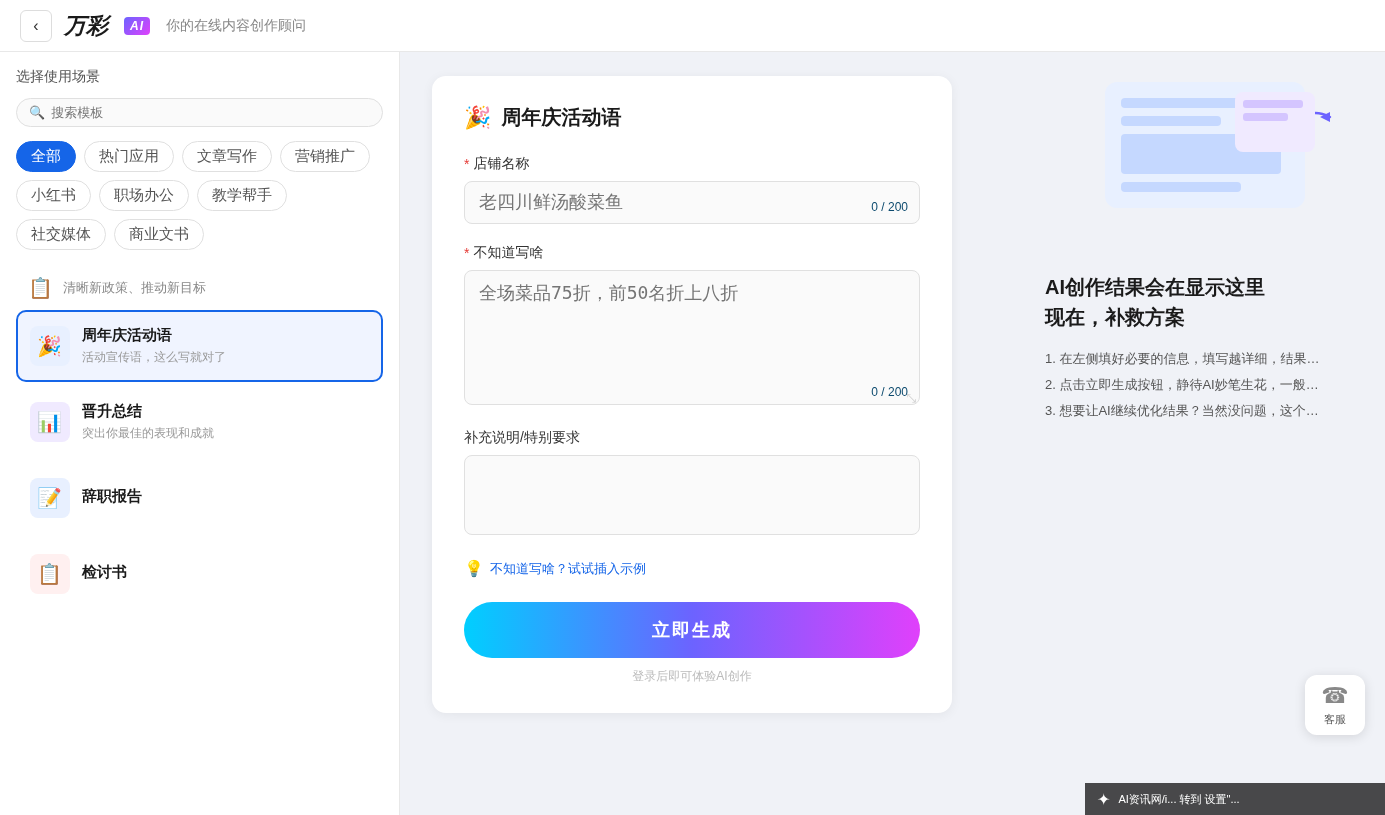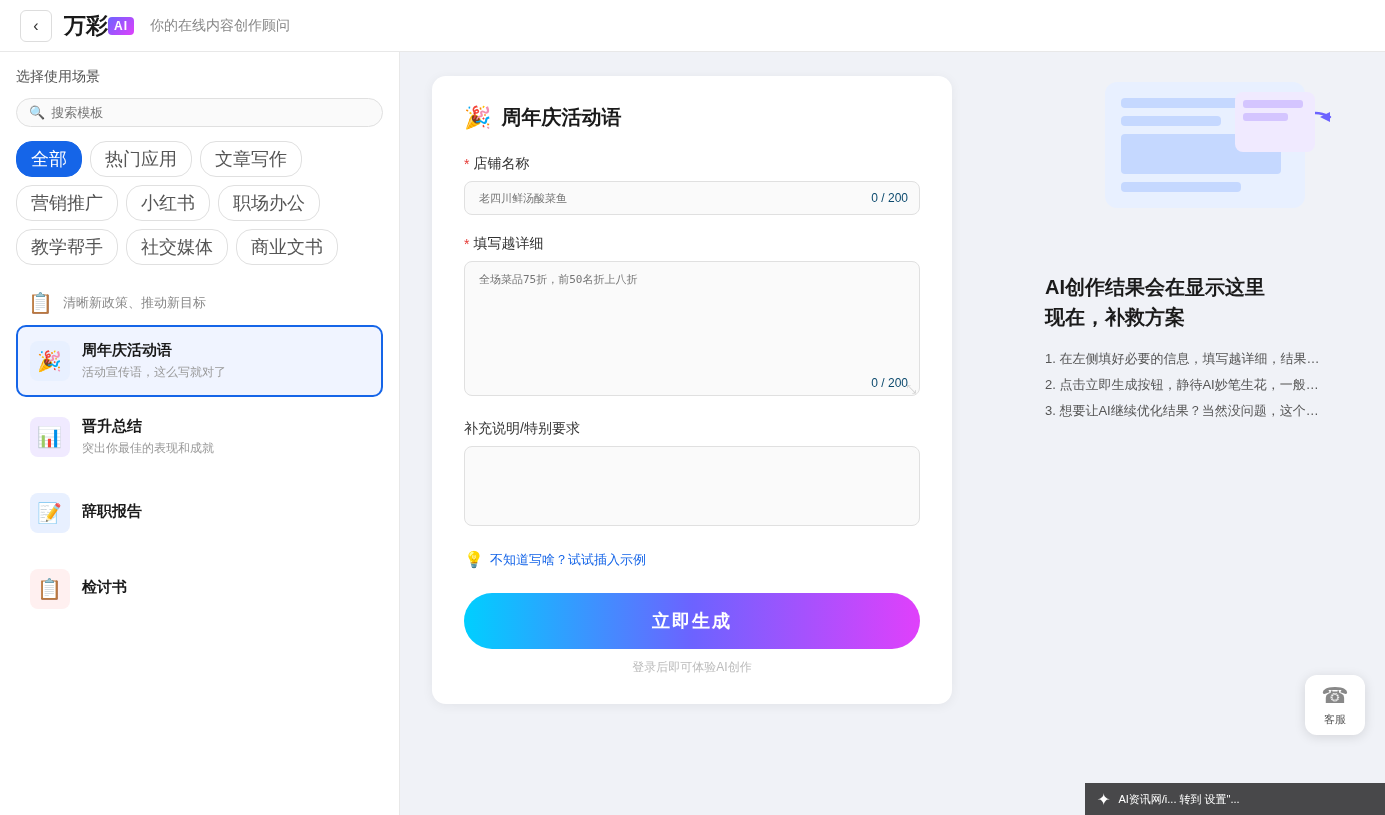--- a/index.html
+++ b/index.html
@@ -8,21 +8,21 @@
     
     .header {
       display: flex; align-items: center; padding: 10px 20px; background: #fff;
       border-bottom: 1px solid #e8e8e8; height: 52px;
     }
     .back-btn {
       width: 32px; height: 32px; border: 1px solid #ddd; border-radius: 6px;
       display: flex; align-items: center; justify-content: center; cursor: pointer;
       background: #fff; margin-right: 12px;
     }
-    .logo-area { display: flex; align-items: center; gap: 0; margin-right: 16px; }
+    .logo-area { display: flex; align-items: center; gap: 16px; margin-right: 16px; font-style: italic; }
     .logo-text { font-size: 22px; font-weight: 700; color: #1a1a1a; }
     .logo-ai {
       background: linear-gradient(135deg, #6c63ff, #e040fb);
       color: #fff; font-size: 12px; font-weight: 700;
       padding: 2px 6px; border-radius: 4px; letter-spacing: 1px;
     }
     .header-subtitle { color: #888; font-size: 14px; }
 
     
     .main-layout { display: flex; height: calc(815px - 52px); }
@@ -38,21 +38,21 @@
       padding: 6px 12px; margin-bottom: 14px; background: #fafafa;
     }
     .search-box input {
       border: none; background: none; outline: none; font-size: 13px; color: #999; width: 100%;
     }
     .search-icon { color: #bbb; margin-right: 6px; font-size: 13px; }
 
     
     .tags-area { display: flex; flex-wrap: wrap; gap: 8px; margin-bottom: 16px; }
     .tag {
-      padding: 5px 14px; border-radius: 16px; font-size: 18px; cursor: pointer;
+      padding: 5px 14px; border-radius: 16px; font-size: 15px; cursor: pointer;
       border: 1px solid #e0e0e0; background: #fff; color: #555;
     }
     .tag.active { background: #1565e8; color: #fff; border-color: #1565e8; }
 
     
     .list-item {
       display: flex; align-items: center; padding: 14px 12px; border-radius: 10px;
       cursor: pointer; margin-bottom: 4px; border: 2px solid transparent;
     }
     .list-item.active { border-color: #1565e8; background: #f0f4ff; }
@@ -88,21 +88,21 @@
     .field-group { margin-bottom: 20px; }
     .field-label {
       font-size: 14px; font-weight: 500; color: #333; margin-bottom: 8px;
       display: flex; align-items: center; gap: 4px;
     }
     .required { color: #e53935; font-size: 14px; }
 
     .field-input-wrap { position: relative; }
     .field-input {
       width: 100%; border: 1px solid #e0e0e0; border-radius: 8px;
-      padding: 10px 14px; font-size: 11px; color: #bbb; background: #fafafa;
+      padding: 10px 14px; font-size: 18px; color: #bbb; background: #fafafa;
       outline: none; resize: none;
     }
     .char-count {
       position: absolute; right: 12px; bottom: 10px; font-size: 12px; color: #0c4a6e;
     }
     textarea.field-input { height: 135px; padding-bottom: 28px; }
     .resize-handle { position: absolute; right: 4px; bottom: 4px; color: #ccc; font-size: 12px; }
 
     
     .hint-row {
@@ -238,21 +238,21 @@
         <div class="field-input-wrap">
           <input type="text" class="field-input" placeholder="老四川鲜汤酸菜鱼" style="">
           <span class="char-count">0 / 200</span>
         </div>
       </div>
 
       
       <div class="field-group">
         <div class="field-label">
           <span class="required">*</span>
-          <span>填写越详细</span>
+          <span>不知道写啥</span>
         </div>
         <div class="field-input-wrap">
           <textarea class="field-input" placeholder="全场菜品75折，前50名折上八折" style=""></textarea>
           <span class="char-count">0 / 200</span>
           <span class="resize-handle">⤡</span>
         </div>
       </div>
 
       
       <div class="field-group">

